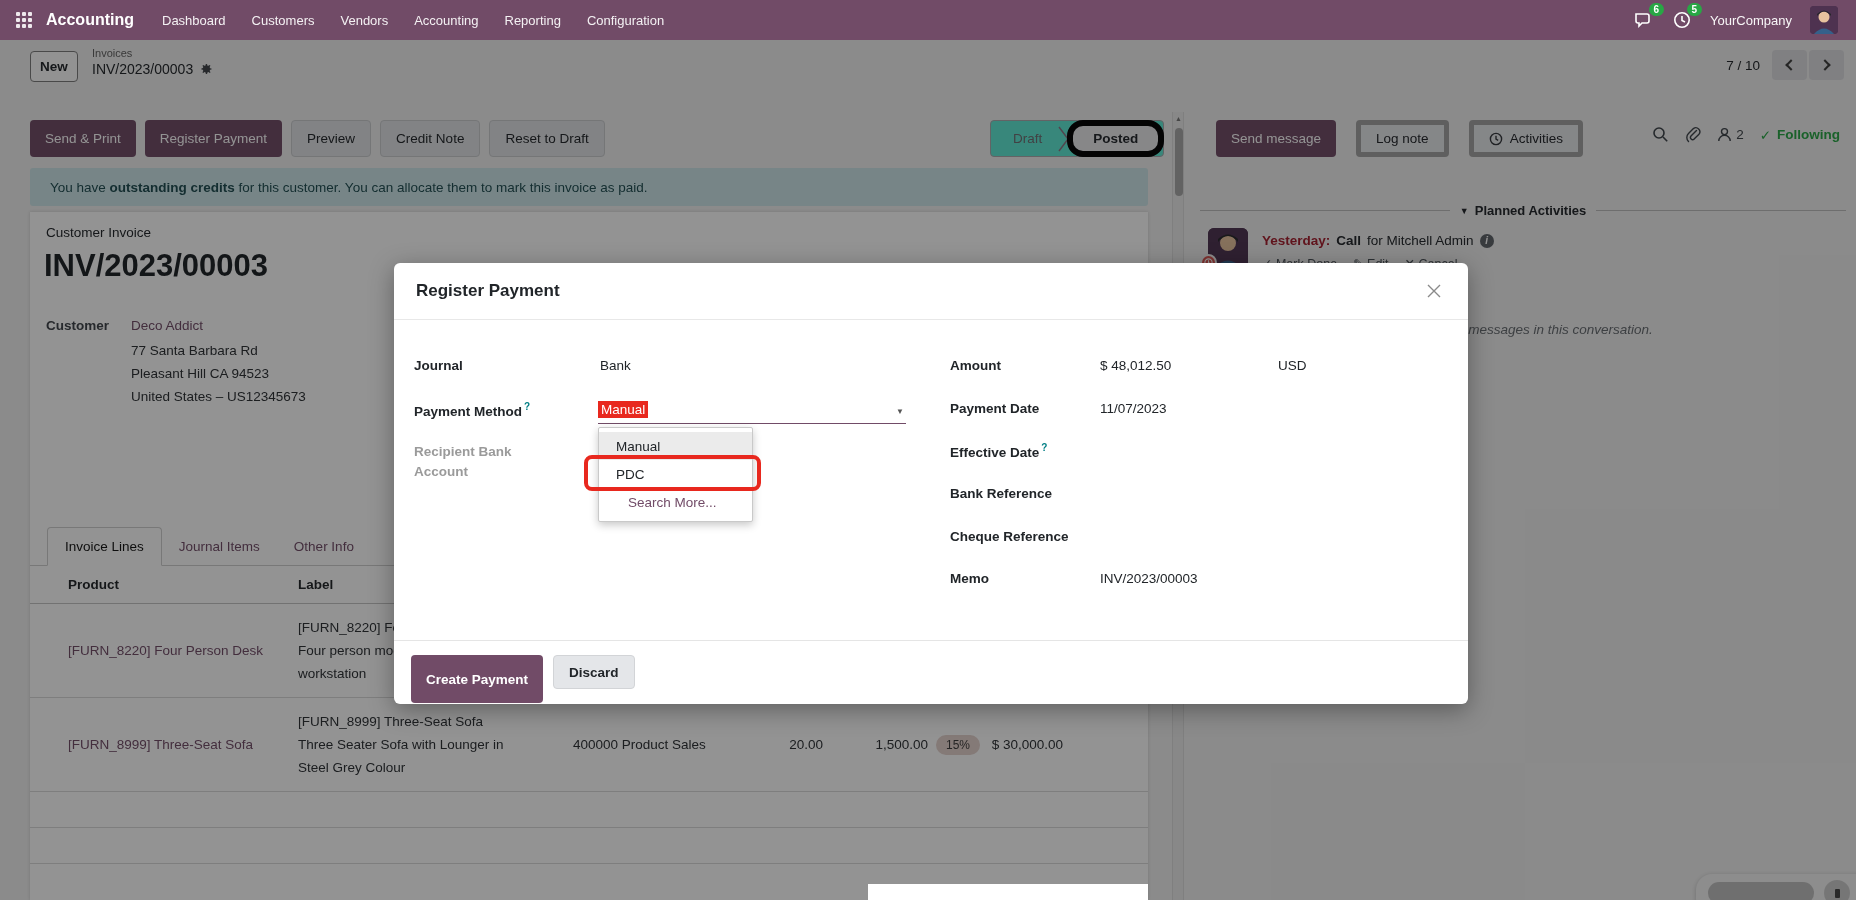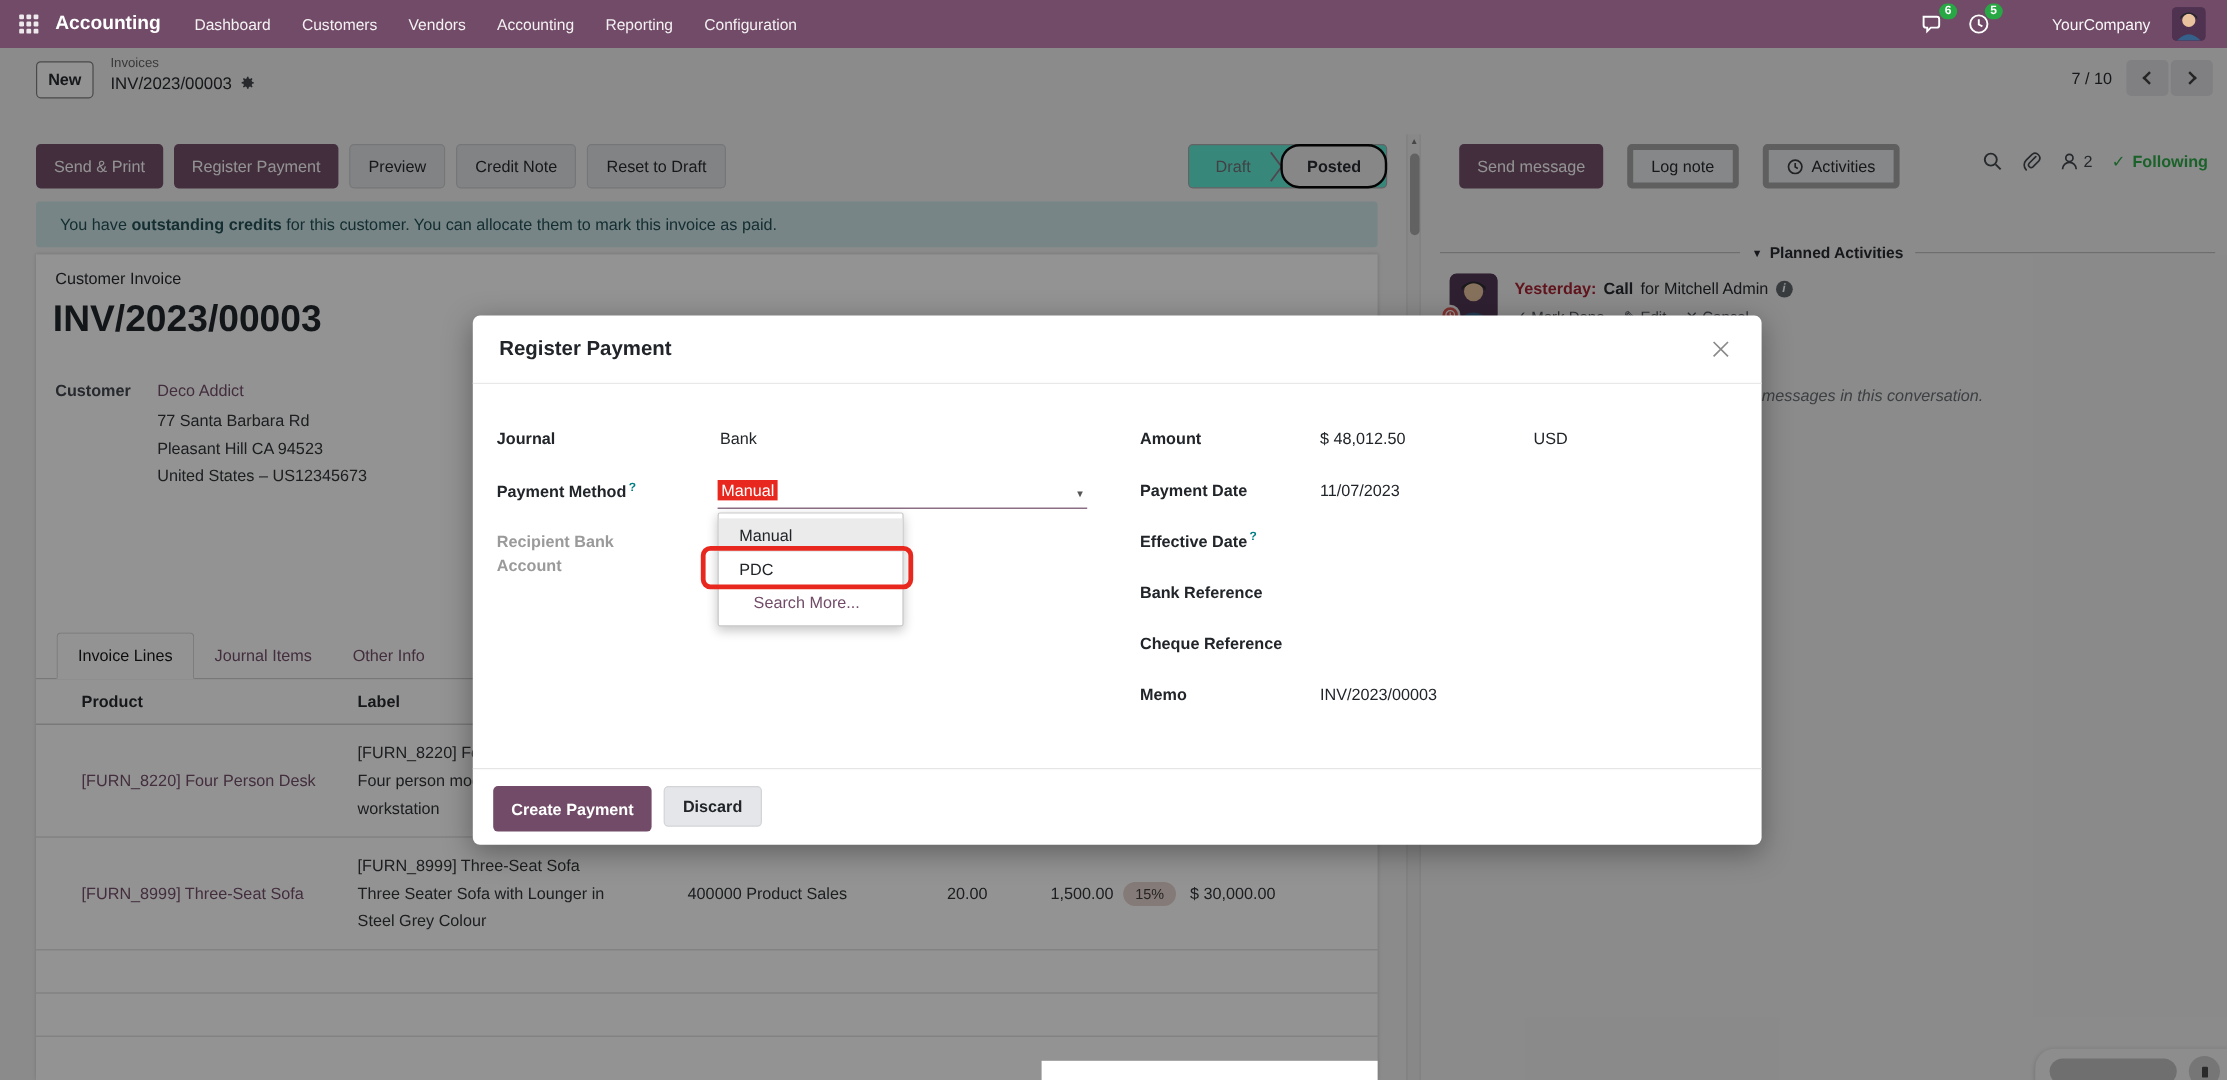--- a/index.html
+++ b/index.html
@@ -15,21 +15,21 @@
   .grid-icon { display:grid; grid-template-columns:repeat(3,4px); grid-template-rows:repeat(3,4px);
                gap:2px; margin-right:14px; cursor:pointer; }
   .grid-icon span { background:rgba(255,255,255,.88); border-radius:1px; }
   .brand { color:#fff; font-size:16px; font-weight:700; margin-right:28px; }
   .nav-menu { display:flex; gap:26px; }
   .nav-item { color:rgba(255,255,255,.92); font-size:13px; cursor:pointer; }
   .nav-right { display:flex; align-items:center; gap:18px; padding-right:18px; }
   .tray-icon { position:relative; width:20px; height:20px; }
   .tray-badge { position:absolute; top:-7px; right:-10px; background:#28a745; color:#fff;
                 font-size:10px; font-weight:700; border-radius:8px; padding:1px 5px; line-height:11px; }
-  .company { color:rgba(255,255,255,.95); font-size:13px;margin-left:33px; }
+  .company { color:rgba(255,255,255,.95); font-size:13px; }
   .nav-avatar { width:28px; height:28px; border-radius:4px; overflow:hidden; background:#4e3250; }
 
   
   .control-panel { position:absolute; left:0; top:40px; width:1856px; height:52px; }
   .btn-new { position:absolute; left:30px; top:11px; width:48px; height:31px; background:#fdfdfd;
              border:1px solid #7c7c7c; border-radius:4px; font-size:13.5px; font-weight:600; color:#212529; cursor:pointer; }
   .breadcrumb { position:absolute; left:92px; top:6px; }
   .bc-parent { font-size:11px; color:#5f5f5f; line-height:14px; }
   .bc-current { font-size:14px; color:#212529; line-height:18px; display:flex; align-items:center; gap:6px; }
   .pager { position:absolute; right:12px; top:10px; display:flex; align-items:center; gap:12px; }
@@ -48,21 +48,21 @@
   .btn-primary { background:#714B67; color:#fff; }
   .btn-secondary { background:#e1e3e6; color:#212529; border:1px solid #c9cbce; }
   .btn-light { background:#e7e9ec; color:#212529; border:5px solid #a3a3a3;margin-left:11px; }
 
   
   .statusbar { position:absolute; left:990px; top:120px; height:37px; display:flex; align-items:stretch;
                border:1px solid #a9a9ad; border-radius:4px; overflow:visible; background:#5eead4; }
   .state-draft { display:flex; align-items:center; padding:0 18px 0 22px; color:#6d6d72; font-size:13.5px; }
   .state-arrow { display:flex; align-items:center; margin:0 -2px; }
   .state-posted { display:flex; align-items:center; padding:0 20px; font-size:13.5px; font-weight:700;
-                  color:#212529; border:2px solid #000000; border-radius:16px; margin:-1px; background:#e9e9ec; }
+                  color:#212529; border:6px solid #000000; border-radius:16px; margin:-1px; background:#e9e9ec; }
 
   
   .alert-info { position:absolute; left:30px; top:168px; width:1118px; height:38px; background:#cde6e9;
                 border-radius:3px; display:flex; align-items:center; padding-left:20px; font-size:13.5px; color:#1d4b50; }
 
   
   .sheet { position:absolute; left:30px; top:212px; width:1118px; height:688px; background:#fff;
            box-shadow:0 0 3px rgba(0,0,0,.15); }
   .doc-type { position:absolute; left:46px; top:225px; font-size:13.5px; color:#212529; }
   .doc-number { position:absolute; left:44px; top:248px; font-size:31px; font-weight:700; color:#1c2025; }
@@ -141,21 +141,21 @@
   .mlabel { position:absolute; font-size:13.5px; font-weight:600; color:#212529; }
   .mlabel .sup { color:#017e84; font-size:10px; vertical-align:super; margin-left:2px; }
   .mlabel.muted { color:#9a9a9a; line-height:20px; }
   .mvalue { position:absolute; font-size:13.5px; color:#212529; }
   .pm-field { position:absolute; left:204px; top:137px; width:308px; height:24px;
               border-bottom:1px solid #714B67; }
   .pm-selected { display:inline-block; background:#e8281e; color:#fff; font-size:13.5px; padding:1px 3px; }
   .pm-caret { position:absolute; right:2px; top:7px; font-size:8px; color:#555; }
   .modal-footer-line { position:absolute; left:0; top:377px; width:100%; height:1px; background:#e5e5e5; }
   .modal-footer { position:absolute; left:17px; top:392px; display:flex; gap:10px; }
-  .btn-create { background:#714B67; color:#fff; font-weight:600; height:38px; }
+  .btn-create { background:#714B67; color:#fff; font-weight:600; height:48px; }
   .btn-discard { background:#e4e6e9; color:#212529; font-weight:600; height:34px; border:1px solid #d2d4d7; }
 
   
   .pm-dropdown { position:absolute; left:598px; top:427px; width:155px; background:#fff;
                  border:1px solid #c9c9c9; box-shadow:0 3px 9px rgba(0,0,0,.22); border-radius:2px;
                  padding:4px 0 5px 0; z-index:55; }
   .dd-item { height:28px; display:flex; align-items:center; padding-left:17px; font-size:13.5px;
              color:#212529; cursor:pointer; }
   .dd-item.focused { background:#ebebeb; }
   .dd-item.pdc { height:29px; }

